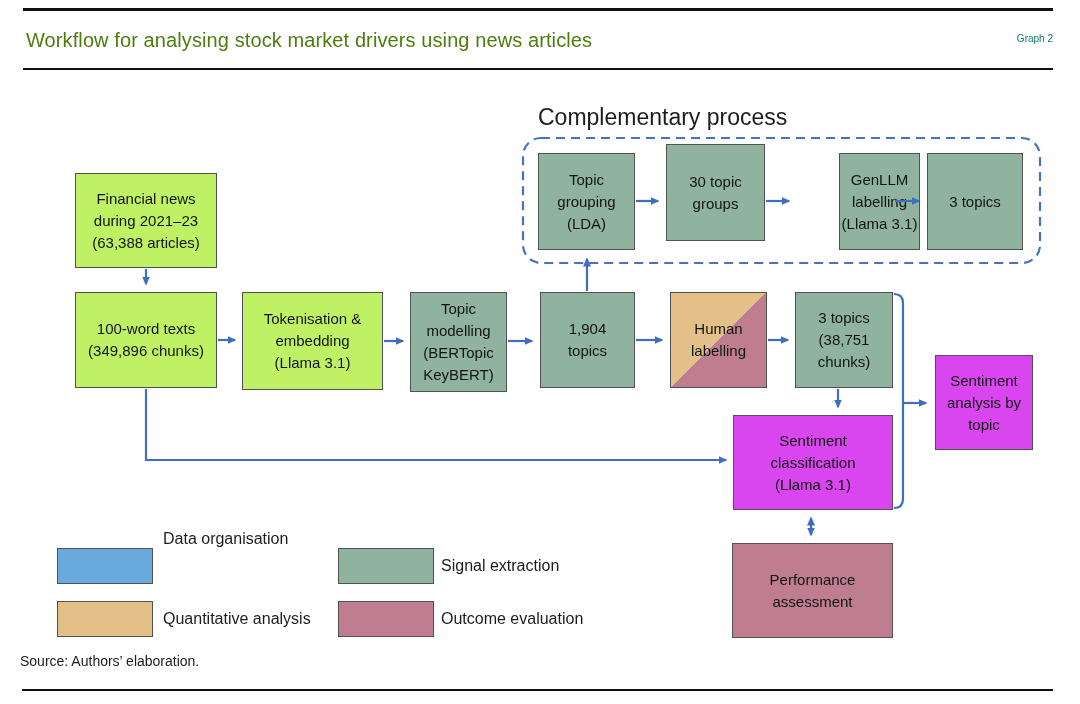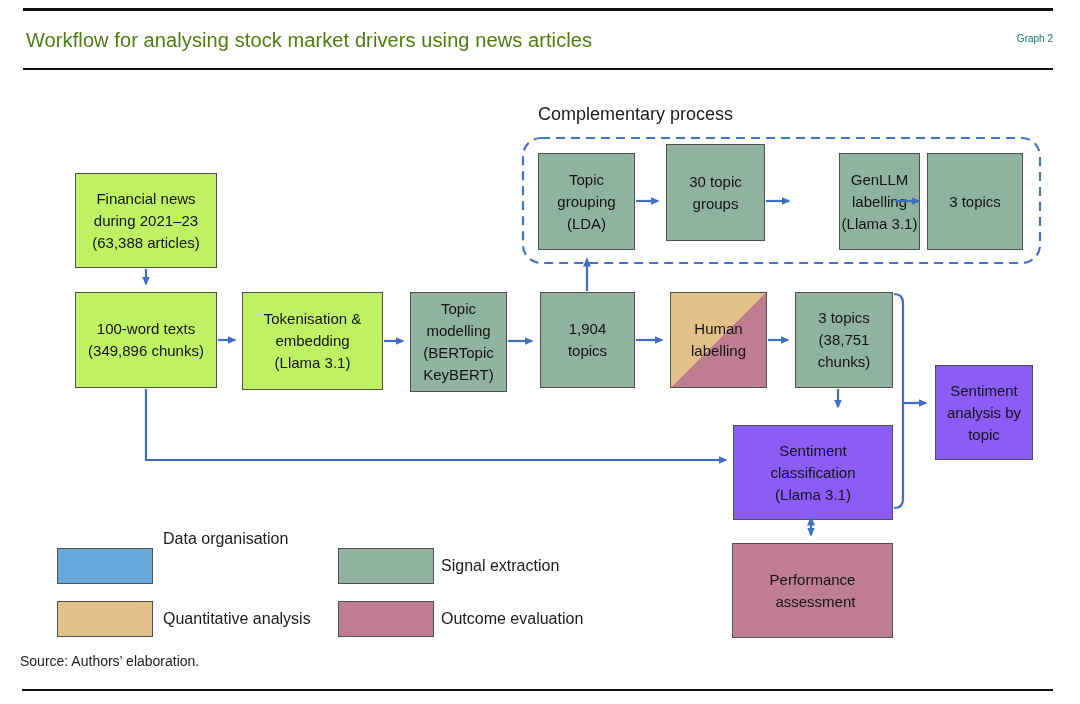--- a/index.html
+++ b/index.html
@@ -8,29 +8,29 @@
 
   .rule{position:absolute;background:#111;}
   .rule-top{left:23px;width:1030px;top:8px;height:2.5px;}
   .rule-mid{left:23px;width:1030px;top:68px;height:1.5px;}
   .rule-bottom{left:22px;width:1031px;top:689px;height:1.5px;}
 
   .title{position:absolute;left:26px;top:29px;font-size:20px;letter-spacing:.1px;color:#4d7c0f;}
   .graph-label{position:absolute;right:27px;top:33px;font-size:10px;color:#0f766e;}
   .source{position:absolute;left:20px;top:653px;font-size:14px;color:#1c1c1c;}
 
-  .comp-title{position:absolute;left:538px;top:104px;font-size:18px;color:#1c1c1c;}
+  .comp-title{position:absolute;left:538px;top:104px;font-size:23px;color:#1c1c1c;}
 
   .box{position:absolute;box-sizing:border-box;border:1.4px solid #515151;
        display:flex;align-items:center;justify-content:center;text-align:center;
        font-size:15px;line-height:22px;white-space:pre-line;color:#141414;}
   .c-blue{background:#bef264;}
   .c-green{background:#8fb39e;}
-  .c-tan{background:#8b5cf6;margin-top:10px;}
-  .c-pink{background:#bf7d92;text-align:right;}
+  .c-tan{background:#d946ef;}
+  .c-pink{background:#bf7d92;}
   .c-split{background:linear-gradient(to bottom right,#e2c088 50%,#bf7d92 50%);text-align:center;}
 
   .legend-swatch{position:absolute;box-sizing:border-box;border:1.4px solid #515151;
                  width:96px;height:36px;}
   .legend-label{position:absolute;font-size:16px;color:#1c1c1c;line-height:36px;}
 
   svg.overlay{position:absolute;left:0;top:0;pointer-events:none;}
 </style>
 </head>
 <body>

